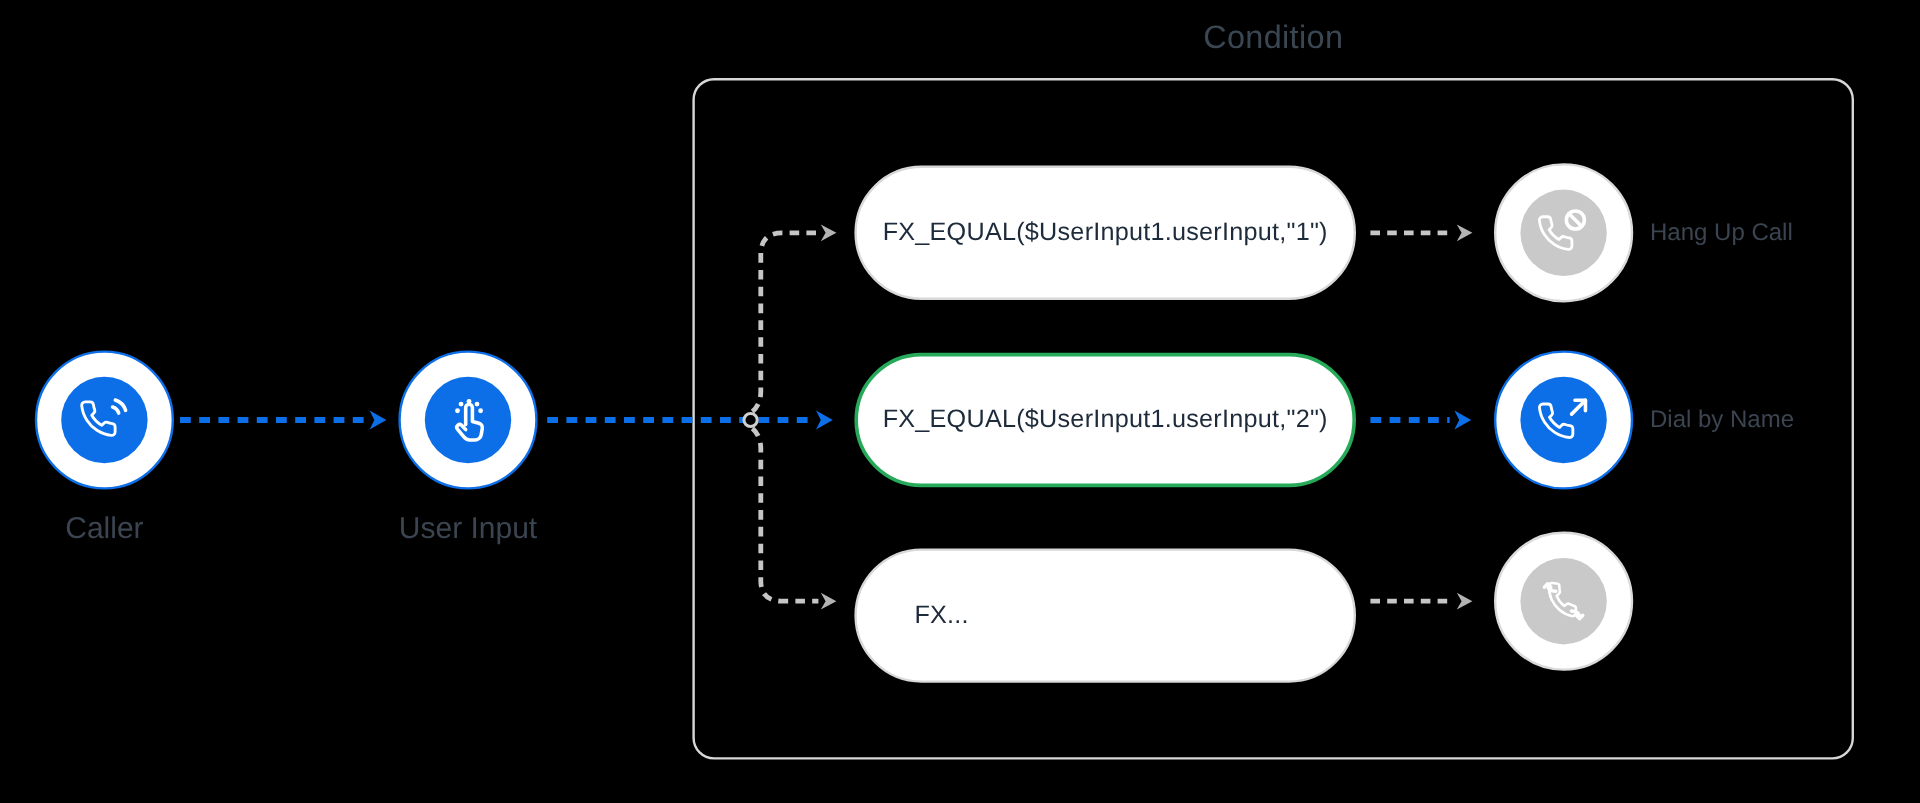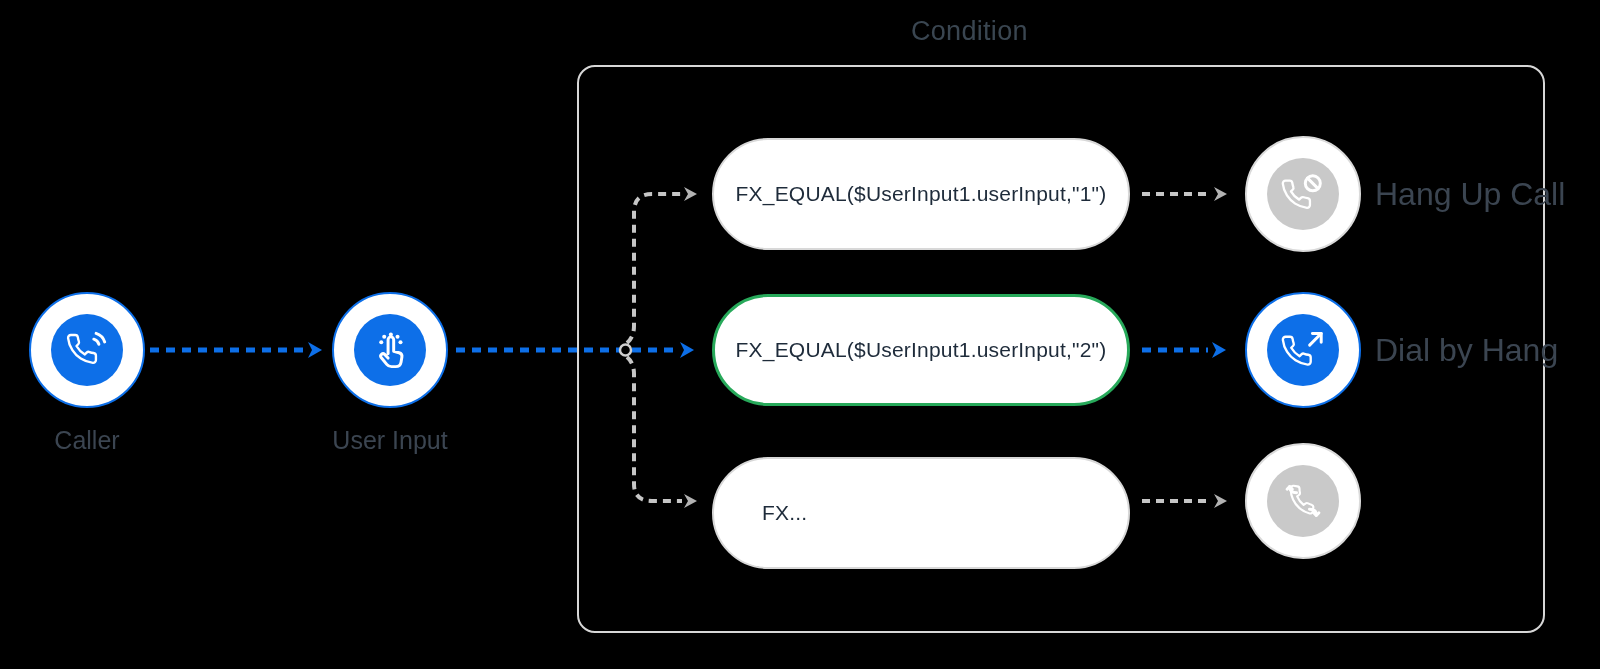--- a/index.html
+++ b/index.html
@@ -5,36 +5,36 @@
   html,body{margin:0;padding:0;background:#000;width:1600px;height:669px;overflow:hidden;
     font-family:"Liberation Sans",sans-serif;}
   .canvas{position:relative;width:1600px;height:669px;background:#000;}
 
   
   .connectors{position:absolute;left:0;top:0;width:1600px;height:669px;}
 
   
   .condition-box{position:absolute;left:577px;top:65px;width:968px;height:568px;
     border:2px solid #d7d7d7;border-radius:18px;box-sizing:border-box;}
-  .condition-title{position:absolute;left:911px;top:16px;width:300px;text-align:left;
+  .condition-title{position:absolute;left:911px;top:16px;width:300px;text-align:center;
     font-size:27px;font-weight:500;color:#3a4651;letter-spacing:.3px;}
 
   
   .node{position:absolute;width:112px;height:112px;border-radius:50%;background:#fff;
     display:flex;align-items:center;justify-content:center;}
   .node.blue{border:2px solid #0d6fe8;}
   .node.gray{border:2px solid #dadada;}
   .node-inner{width:72px;height:72px;border-radius:50%;display:flex;align-items:center;justify-content:center;}
   .node.blue .node-inner{background:#0d6fe8;}
   .node.gray .node-inner{background:#c9c9c9;}
   .node-inner svg{overflow:visible;}
 
   .node-label{position:absolute;width:220px;text-align:center;font-size:25px;
     font-weight:500;color:#3b4551;}
-  .outcome-label{position:absolute;left:1375px;width:220px;font-size:32px;
+  .outcome-label{position:absolute;left:1375px;width:220px;font-size:20px;
     font-weight:500;color:#3b4551;line-height:36px;}
 
   
   .pill{position:absolute;left:712px;width:418px;height:112px;border-radius:56px;
     background:#fff;border:2px solid #d8d8d8;box-sizing:border-box;
     display:flex;align-items:center;justify-content:center;
     font-size:21px;color:#1e2b3a;letter-spacing:.2px;}
   .pill.matched{border:3px solid #27a95a;}
   .pill.partial{justify-content:flex-start;padding-left:48px;}
 
@@ -124,21 +124,21 @@
     <div class="node-inner">
       <svg width="42" height="42" viewBox="0 0 24 24" class="icon-stroke" stroke-width="1.6">
         <g transform="translate(-1.2 2.8) scale(0.8)">
           <path d="M22 16.92v3a2 2 0 0 1-2.18 2 19.79 19.79 0 0 1-8.63-3.07 19.5 19.5 0 0 1-6-6A19.79 19.79 0 0 1 2.12 4.18 2 2 0 0 1 4.11 2h3a2 2 0 0 1 2 1.72c.13.96.36 1.9.7 2.81a2 2 0 0 1-.45 2.11L8.09 9.91a16 16 0 0 0 6 6l1.27-1.27a2 2 0 0 1 2.11-.45c.91.34 1.85.57 2.81.7A2 2 0 0 1 22 16.92z"></path>
         </g>
         <line x1="15.8" y1="9.2" x2="22.4" y2="2.6"></line>
         <polyline points="17.4 2.6 22.4 2.6 22.4 7.6"></polyline>
       </svg>
     </div>
   </div>
-  <div class="outcome-label" style="top:332px;">Dial by Hang</div>
+  <div class="outcome-label" style="top:332px;">Dial by Name</div>
 
   <div class="node gray" style="left:1245px;top:443px;">
     <div class="node-inner">
       <svg width="42" height="42" viewBox="0 0 24 24" class="icon-stroke" stroke-width="1.6">
         <g transform="translate(2.6 2.6) scale(0.72) rotate(8 12 12)">
           <path d="M22 16.92v3a2 2 0 0 1-2.18 2 19.79 19.79 0 0 1-8.63-3.07 19.5 19.5 0 0 1-6-6A19.79 19.79 0 0 1 2.12 4.18 2 2 0 0 1 4.11 2h3a2 2 0 0 1 2 1.72c.13.96.36 1.9.7 2.81a2 2 0 0 1-.45 2.11L8.09 9.91a16 16 0 0 0 6 6l1.27-1.27a2 2 0 0 1 2.11-.45c.91.34 1.85.57 2.81.7A2 2 0 0 1 22 16.92z"></path>
         </g>
         <path d="M8.3 7.3 Q4.4 7.3 4.4 3.9"></path>
         <polyline points="2.9 5.3 4.4 3.7 5.9 5.3"></polyline>
         <path d="M15.7 16.7 Q19.6 16.7 19.6 20.1"></path>

